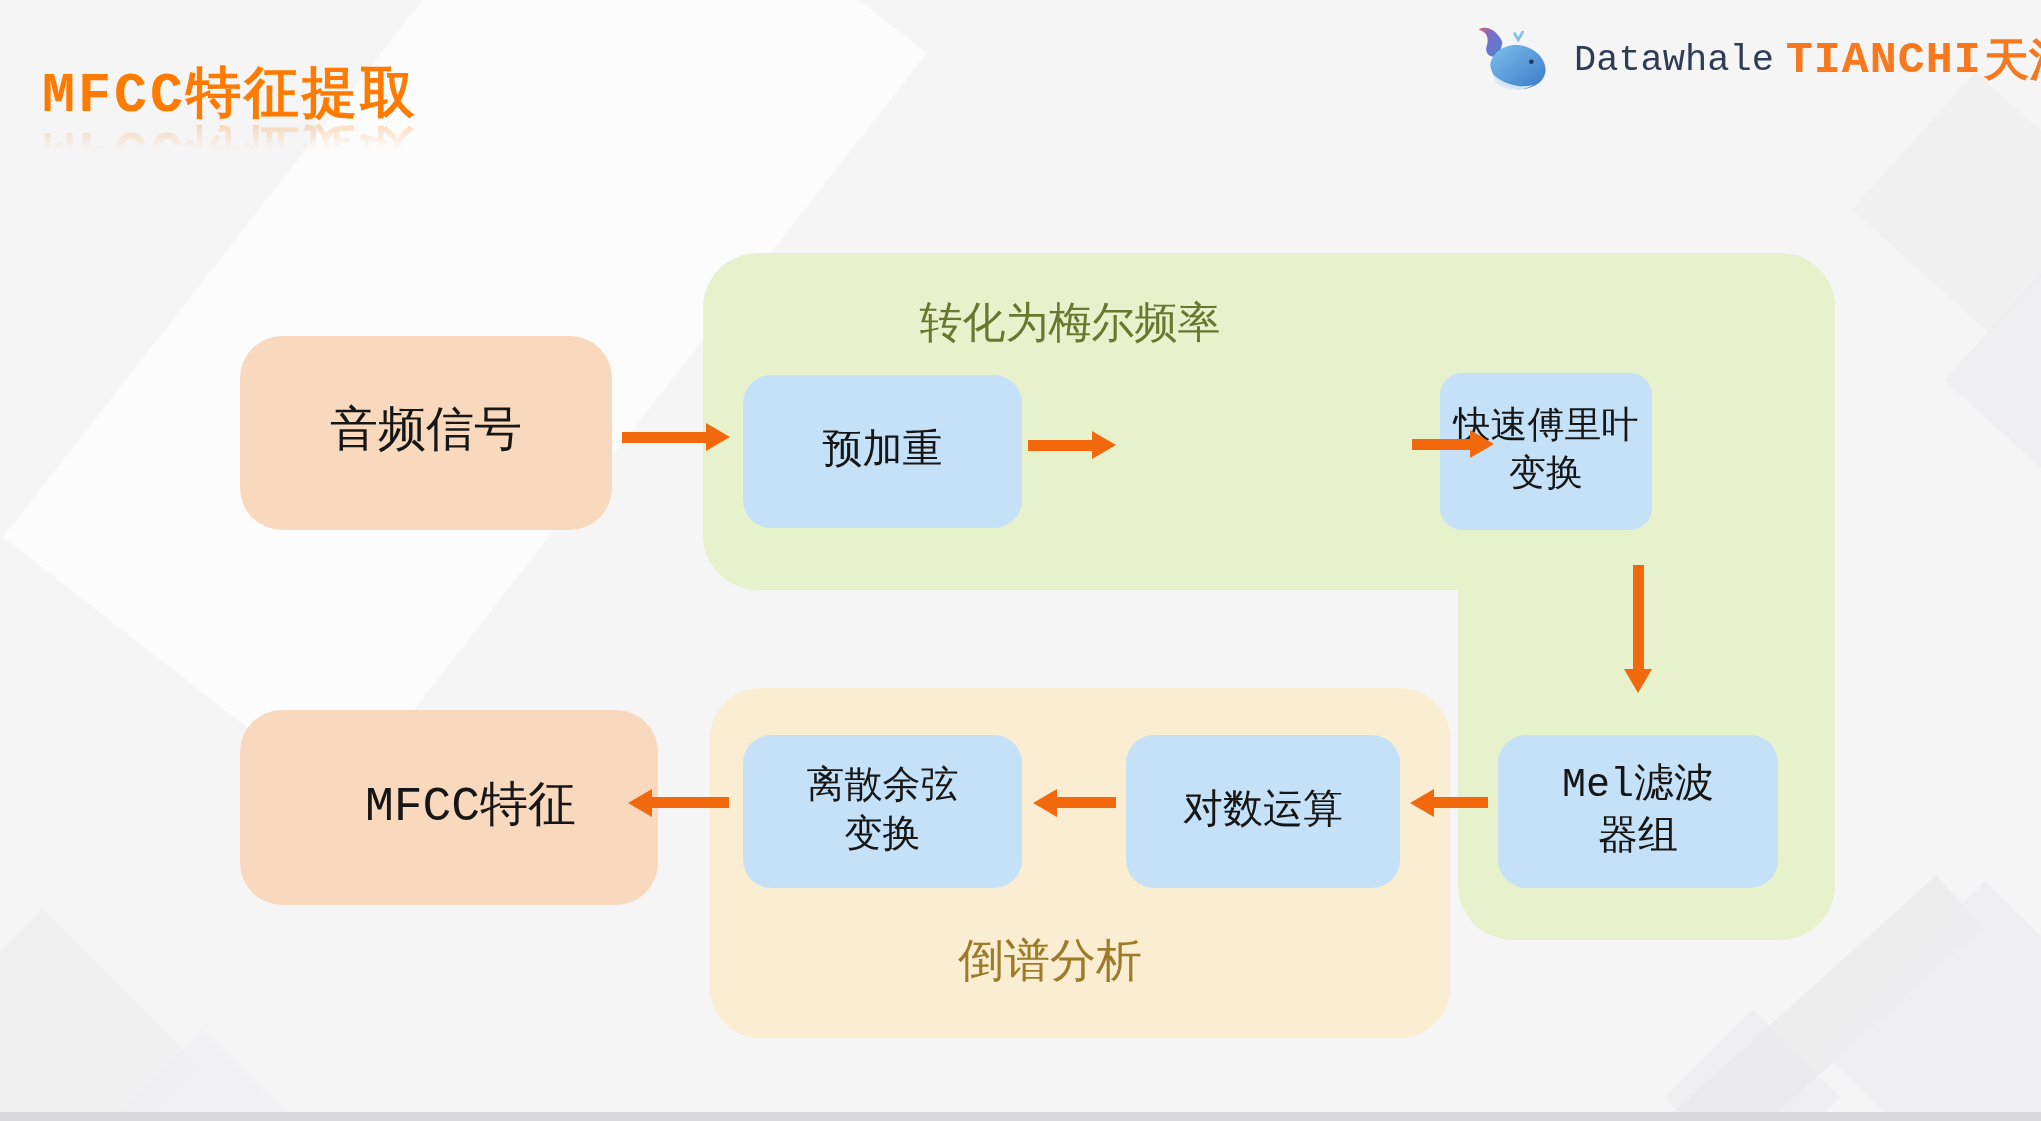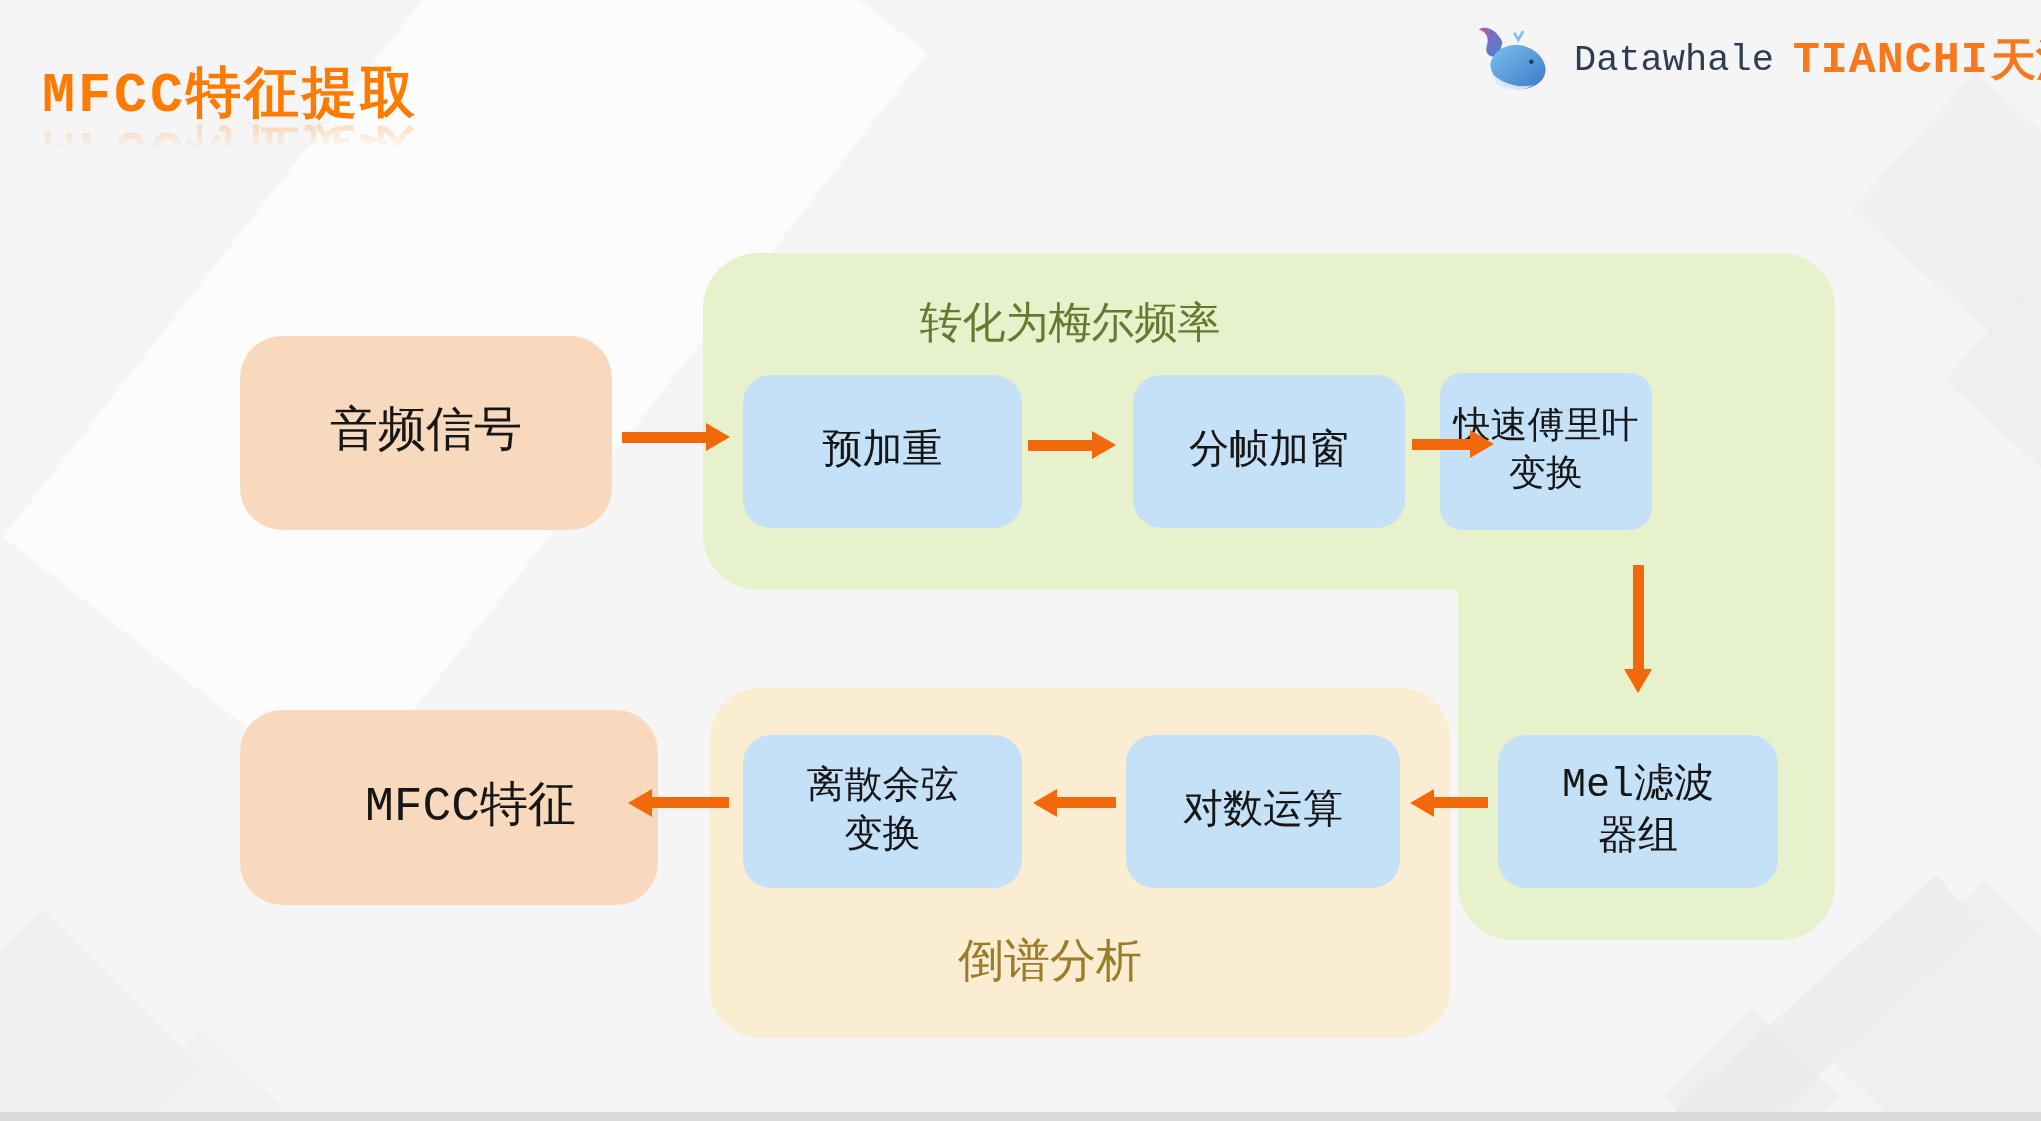--- a/index.html
+++ b/index.html
@@ -16,21 +16,21 @@
     -webkit-box-reflect: below -16px linear-gradient(to bottom, rgba(0,0,0,0) 52%, rgba(0,0,0,0.35) 100%);
     white-space:nowrap;
   }
   
   .logo{
     position:absolute; left:1476px; top:22px; height:76px;
     display:flex; align-items:center; white-space:nowrap;
   }
   .logo .whale{width:88px; height:70px; margin-right:10px;}
   .logo .dw{font-size:37px; font-weight:500; color:#2E3D54; letter-spacing:0px;}
-  .logo .tc-en{font-size:45px; font-weight:800; color:#F8791D; letter-spacing:1px; margin-left:19px;}
+  .logo .tc-en{font-size:45px; font-weight:800; color:#F8791D; letter-spacing:1px; margin-left:12px;}
   .logo .tc-cn{font-size:45px; font-weight:800; color:#F8791D; margin-left:2px;}
   
   .region{position:absolute;}
   .region.green{background:#E7F1CC;}
   .region.cream{background:#FBEDD2;}
   .group-label{
     position:absolute; text-align:center; white-space:nowrap;
   }
   .label-mel{left:790px; top:294px; width:560px; font-size:43px; color:#68792F;}
   .label-cep{left:790px; top:930px; width:520px; font-size:46px; color:#9C7C28;}
@@ -104,23 +104,20 @@
   <div class="group-label label-cep">倒谱分析</div>
 
   <div class="node peach" style="left:240px; top:336px; width:372px; height:194px;">
     <span>音频信号</span>
   </div>
 
   <div class="node blue" style="left:743px; top:375px; width:279px; height:153px;text-align:center;">
     <span>预加重</span>
   </div>
 
-  <div class="node blue" style="left:1133px; top:375px; width:272px; height:153px;">
-    <span>分帧加窗</span>
-  </div>
 
   <div class="node blue" style="left:1440px; top:373px; width:212px; height:157px; font-size:37px;border-radius:22px;">
     <span>快速傅里叶</span>
     <span>变换</span>
   </div>
 
   <div class="node blue" style="left:1498px; top:735px; width:280px; height:153px;text-align:right;">
     <span>Mel滤波</span>
     <span>器组</span>
   </div>

